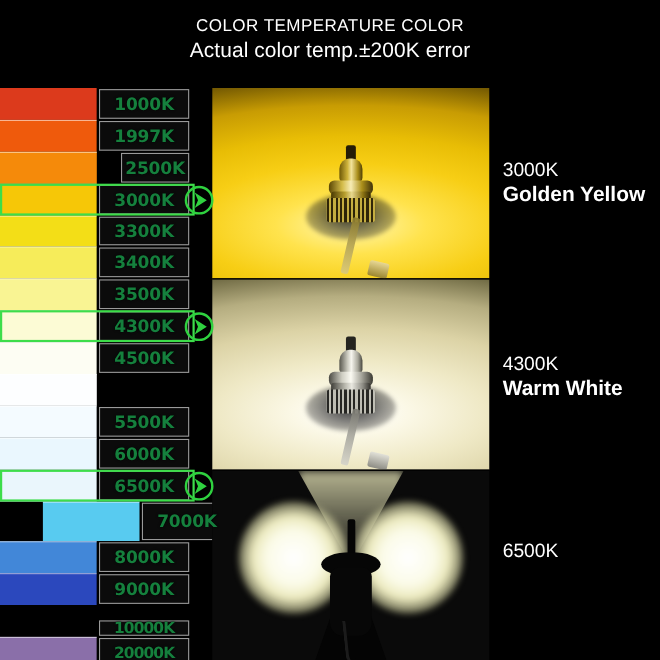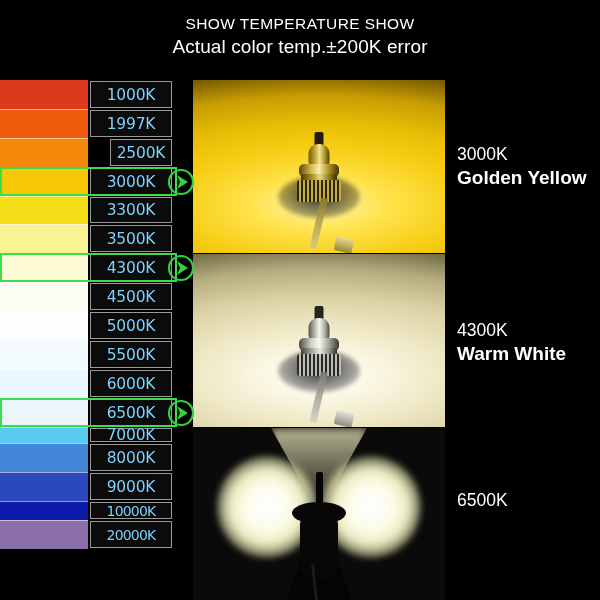--- a/index.html
+++ b/index.html
@@ -41,21 +41,21 @@
   }
   .label-cell{
     flex:1 1 auto;position:relative;background:#000;
     display:flex;align-items:center;justify-content:center;
   }
   .label-box{
     position:absolute;left:2px;right:21px;top:1px;bottom:1px;
     border:1px solid #9a9a9a;background:#0b0b0b;box-sizing:border-box;
   }
   .label-text{
-    position:relative;z-index:2;font-size:15.5px;font-weight:400;color:#7dd3fc;
+    position:relative;z-index:2;font-size:15.5px;font-weight:700;color:#15803d;
     letter-spacing:-.2px;text-shadow:0 0 2px #000;
     font-family:"DejaVu Sans","Liberation Sans",sans-serif;
     padding-right:19px;
   }
   .label-text.small{font-size:14px;letter-spacing:-.8px;}
 
   
   .scale-row.hl .hl-frame{
     position:absolute;left:0;top:0;width:177px;height:100%;
     border:2px solid #3ddd4a;box-sizing:border-box;pointer-events:none;z-index:5;
@@ -160,21 +160,21 @@
   .c1{top:62px;}
   .c2{top:238px;}
   .c3{top:408px;}
 </style>
 </head>
 <body>
 
 <div id="root">
 
   <div class="title-block">
-    <div class="title-main">SHOW TEMPERATURE SHOW</div>
+    <div class="title-main">COLOR TEMPERATURE COLOR</div>
     <div class="title-sub">Actual color temp.±200K error</div>
   </div>
 
   <div class="scale" id="scale">
       <div class="scale-row" style="height: 29px;">
         <div class="swatch" style="background: rgb(220, 58, 28);"></div>
         <div class="label-cell">
           <div class="label-box"></div>
           <div class="label-text">1000K</div>
         </div>
@@ -214,20 +214,29 @@
       <div class="scale-row" style="height: 28px;">
         <div class="swatch" style="background: rgb(243, 222, 23);">
           <div class="swatch-sep"></div>
         </div>
         <div class="label-cell">
           <div class="label-box"></div>
           <div class="label-text">3300K</div>
         </div>
       </div>
       <div class="scale-row" style="height: 29px;">
+        <div class="swatch" style="background: rgb(246, 236, 90);">
+          <div class="swatch-sep"></div>
+        </div>
+        <div class="label-cell">
+          <div class="label-box"></div>
+          <div class="label-text">3400K</div>
+        </div>
+      </div>
+      <div class="scale-row" style="height: 29px;">
         <div class="swatch" style="background: rgb(249, 244, 147);">
           <div class="swatch-sep"></div>
         </div>
         <div class="label-cell">
           <div class="label-box"></div>
           <div class="label-text">3500K</div>
         </div>
       </div>
       <div class="scale-row hl" style="height: 29px;">
         <div class="swatch" style="background: rgb(252, 251, 213);">
@@ -249,24 +258,20 @@
         </div>
         <div class="label-cell">
           <div class="label-box"></div>
           <div class="label-text">4500K</div>
         </div>
       </div>
       <div class="scale-row" style="height: 29px;">
         <div class="swatch" style="background: rgb(253, 254, 255);">
           <div class="swatch-sep"></div>
         </div>
-        <div class="label-cell">
-          <div class="label-box"></div>
-          <div class="label-text">5000K</div>
-        </div>
       </div>
       <div class="scale-row" style="height: 29px; justify-content: space-between;">
         <div class="swatch" style="background: rgb(244, 251, 255);">
           <div class="swatch-sep"></div>
         </div>
         <div class="label-cell">
           <div class="label-box"></div>
           <div class="label-text">5500K</div>
         </div>
       </div>
@@ -286,21 +291,21 @@
         <div class="label-cell">
           <div class="label-box"></div>
           <div class="label-text">6500K</div>
         </div>
         <div class="hl-frame"></div>
         <div class="arrow-marker"><svg viewBox="0 0 28 28" width="28" height="28">
             <circle cx="14" cy="14" r="12" fill="none" stroke="#2fd13f" stroke-width="2.2"></circle>
             <path d="M10 7 L21 14 L10 21 L13 14 Z" fill="#2fd13f"></path>
           </svg></div>
       </div>
-      <div class="scale-row" style="height: 16px;">
+      <div class="scale-row" style="height: 36px; margin-left: 39px;">
         <div class="swatch" style="background: rgb(88, 203, 240);">
           <div class="swatch-sep"></div>
         </div>
         <div class="label-cell">
           <div class="label-box"></div>
           <div class="label-text">7000K</div>
         </div>
       </div>
       <div class="scale-row" style="height: 29px;">
         <div class="swatch" style="background: rgb(66, 135, 216);">
@@ -313,21 +318,21 @@
       </div>
       <div class="scale-row" style="height: 29px; text-align: center;">
         <div class="swatch" style="background: rgb(43, 72, 189);">
           <div class="swatch-sep"></div>
         </div>
         <div class="label-cell">
           <div class="label-box"></div>
           <div class="label-text">9000K</div>
         </div>
       </div>
-      <div class="scale-row" style="height: 19px;">
+      <div class="scale-row" style="height: 29px; align-items: flex-end;">
         <div class="swatch" style="background: rgb(12, 28, 168);">
           <div class="swatch-sep"></div>
         </div>
         <div class="label-cell">
           <div class="label-box"></div>
           <div class="label-text small">10000K</div>
         </div>
       </div>
       <div class="scale-row" style="height: 29px;">
         <div class="swatch" style="background: rgb(138, 111, 169);">

